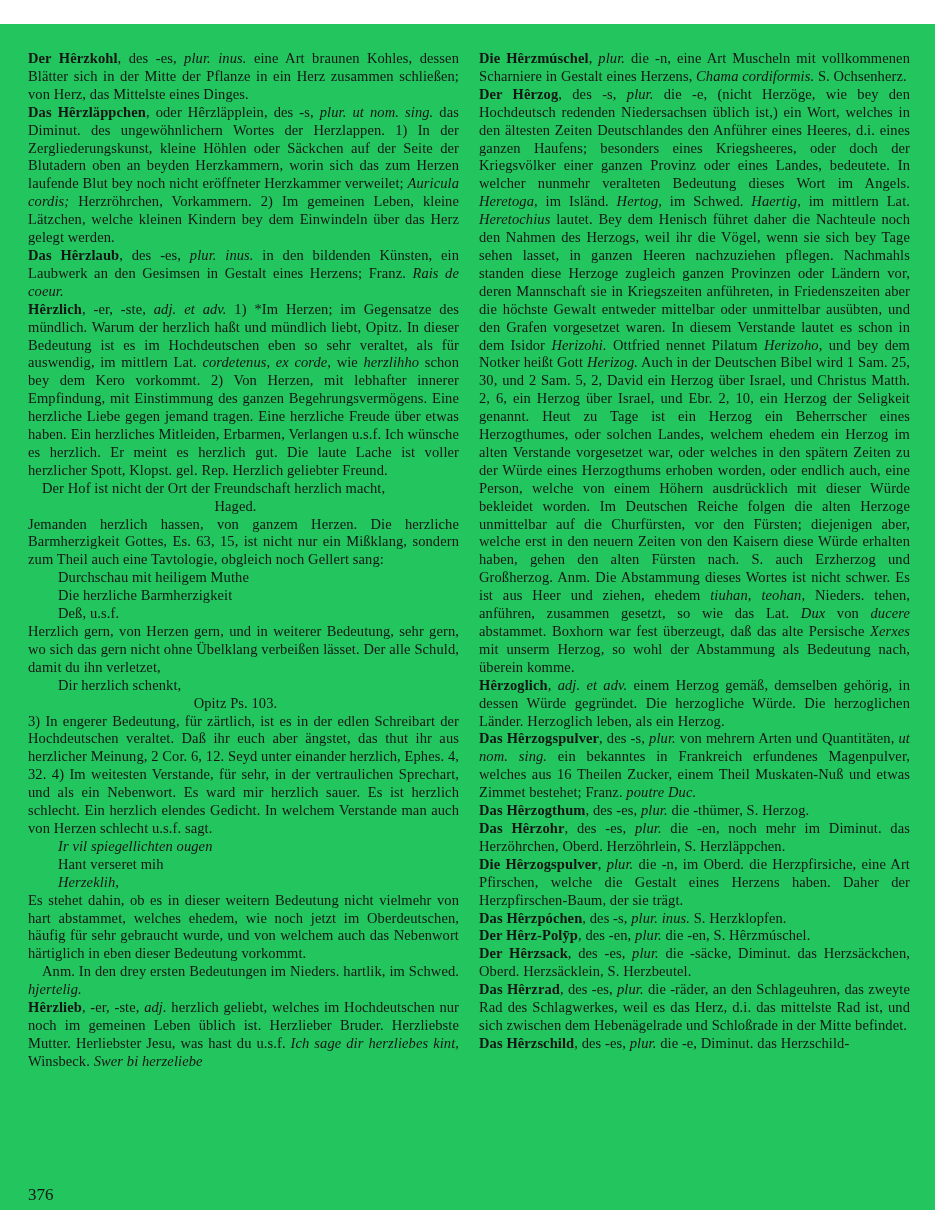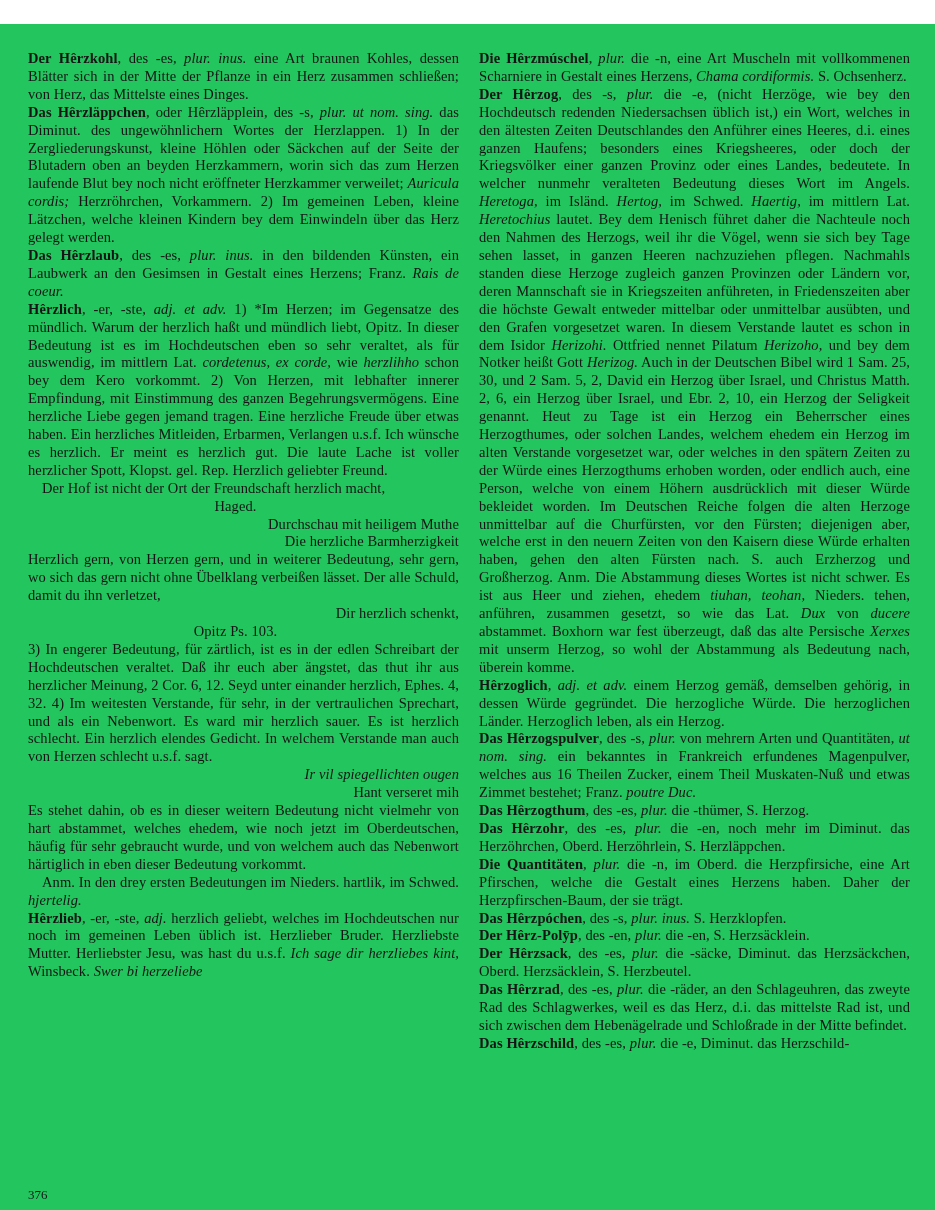--- a/index.html
+++ b/index.html
@@ -23,66 +23,69 @@
     gap: 20px;
   }
   .col {
     width: 431px;
     font-size: 14.5px;
     line-height: 17.9px;
     text-align: justify;
     letter-spacing: 0.1px;
   }
   .col p { margin: 0; padding: 0; }
-  .col p.verse { padding-left: 30px; text-align: right; }
+  .col p.verse { padding-left: 30px; text-align: left; }
   .col p.indent { text-indent: 14px; }
   .col p.attribution { text-align: center; padding-right: 16px; }
   .bold { font-weight: 700; }
   .italic { font-style: italic; }
   .page-number {
     position: absolute;
     left: 28px; top: 1164px;
-    font-size: 13px;
+    font-size: 17px;
     line-height: 14px;
     font-family: Liberation Serif, serif;
   }
 </style>
 </head>
 <body>
 
 <div class="page">
   <div class="columns">
     <div class="col">
         <p class="entry"><span class="bold">Der Hêrzkohl</span><span>, des -es, </span><span class="italic">plur. inus.</span><span> eine Art braunen Kohles, dessen Blätter sich in der Mitte der Pflanze in ein Herz zusammen schließen; von Herz, das Mittelste eines Dinges.</span></p>
         <p class="entry"><span class="bold">Das Hêrzläppchen</span><span>, oder Hêrzläpplein, des -s, </span><span class="italic">plur. ut nom. sing.</span><span> das Diminut. des ungewöhnlichern Wortes der Herzlappen. 1) In der Zergliederungskunst, kleine Höhlen oder Säckchen auf der Seite der Blutadern oben an beyden Herzkammern, worin sich das zum Herzen laufende Blut bey noch nicht eröffneter Herzkammer verweilet; </span><span class="italic">Auricula cordis;</span><span> Herzröhrchen, Vorkammern. 2) Im gemeinen Leben, kleine Lätzchen, welche kleinen Kindern bey dem Einwindeln über das Herz gelegt werden.</span></p>
         <p class="entry"><span class="bold">Das Hêrzlaub</span><span>, des -es, </span><span class="italic">plur. inus.</span><span> in den bildenden Künsten, ein Laubwerk an den Gesimsen in Gestalt eines Herzens; Franz. </span><span class="italic">Rais de coeur.</span></p>
         <p class="entry"><span class="bold">Hêrzlich</span><span>, -er, -ste, </span><span class="italic">adj. et adv.</span><span> 1) *Im Herzen; im Gegensatze des mündlich. Warum der herzlich haßt und mündlich liebt, Opitz. In dieser Bedeutung ist es im Hochdeutschen eben so sehr veraltet, als für auswendig, im mittlern Lat. </span><span class="italic">cordetenus, ex corde,</span><span> wie </span><span class="italic">herzlihho</span><span> schon bey dem Kero vorkommt. 2) Von Herzen, mit lebhafter innerer Empfindung, mit Einstimmung des ganzen Begehrungsvermögens. Eine herzliche Liebe gegen jemand tragen. Eine herzliche Freude über etwas haben. Ein herzliches Mitleiden, Erbarmen, Verlangen u.s.f. Ich wünsche es herzlich. Er meint es herzlich gut. Die laute Lache ist voller herzlicher Spott, Klopst. gel. Rep. Herzlich geliebter Freund.</span></p>
         <p class="indent"><span>Der Hof ist nicht der Ort der Freundschaft herzlich macht,</span></p>
         <p class="attribution"><span>Haged.</span></p>
+        <p class="body"><span>Jemanden herzlich hassen, von ganzem Herzen. Die herzliche Barmherzigkeit Gottes, Es. 63, 15, ist nicht nur ein Mißklang, sondern zum Theil auch eine Tavtologie, obgleich noch Gellert sang:</span></p>
         <p class="verse"><span>Durchschau mit heiligem Muthe</span></p>
         <p class="verse"><span>Die herzliche Barmherzigkeit</span></p>
+        <p class="verse"><span>Deß, u.s.f.</span></p>
         <p class="body"><span>Herzlich gern, von Herzen gern, und in weiterer Bedeutung, sehr gern, wo sich das gern nicht ohne Übelklang verbeißen lässet. Der alle Schuld, damit du ihn verletzet,</span></p>
         <p class="verse"><span>Dir herzlich schenkt,</span></p>
         <p class="attribution"><span>Opitz Ps. 103.</span></p>
         <p class="body"><span>3) In engerer Bedeutung, für zärtlich, ist es in der edlen Schreibart der Hochdeutschen veraltet. Daß ihr euch aber ängstet, das thut ihr aus herzlicher Meinung, 2 Cor. 6, 12. Seyd unter einander herzlich, Ephes. 4, 32. 4) Im weitesten Verstande, für sehr, in der vertraulichen Sprechart, und als ein Nebenwort. Es ward mir herzlich sauer. Es ist herzlich schlecht. Ein herzlich elendes Gedicht. In welchem Verstande man auch von Herzen schlecht u.s.f. sagt.</span></p>
         <p class="verse"><span class="italic">Ir vil spiegellichten ougen</span></p>
         <p class="verse"><span>Hant verseret mih</span></p>
+        <p class="verse"><span class="italic">Herzeklih,</span></p>
         <p class="body"><span>Es stehet dahin, ob es in dieser weitern Bedeutung nicht vielmehr von hart abstammet, welches ehedem, wie noch jetzt im Oberdeutschen, häufig für sehr gebraucht wurde, und von welchem auch das Nebenwort härtiglich in eben dieser Bedeutung vorkommt.</span></p>
         <p class="indent"><span>Anm. In den drey ersten Bedeutungen im Nieders. hartlik, im Schwed. </span><span class="italic">hjertelig.</span></p>
         <p class="entry"><span class="bold">Hêrzlieb</span><span>, -er, -ste, </span><span class="italic">adj.</span><span> herzlich geliebt, welches im Hochdeutschen nur noch im gemeinen Leben üblich ist. Herzlieber Bruder. Herzliebste Mutter. Herliebster Jesu, was hast du u.s.f. </span><span class="italic">Ich sage dir herzliebes kint,</span><span> Winsbeck. </span><span class="italic">Swer bi herzeliebe</span></p>
       </div>
     <div class="col">
         <p class="entry"><span class="bold">Die Hêrzmúschel</span><span>, </span><span class="italic">plur.</span><span> die -n, eine Art Muscheln mit vollkommenen Scharniere in Gestalt eines Herzens, </span><span class="italic">Chama cordiformis.</span><span> S. Ochsenherz.</span></p>
         <p class="entry"><span class="bold">Der Hêrzog</span><span>, des -s, </span><span class="italic">plur.</span><span> die -e, (nicht Herzöge, wie bey den Hochdeutsch redenden Niedersachsen üblich ist,) ein Wort, welches in den ältesten Zeiten Deutschlandes den Anführer eines Heeres, d.i. eines ganzen Haufens; besonders eines Kriegsheeres, oder doch der Kriegsvölker einer ganzen Provinz oder eines Landes, bedeutete. In welcher nunmehr veralteten Bedeutung dieses Wort im Angels. </span><span class="italic">Heretoga,</span><span> im Isländ. </span><span class="italic">Hertog,</span><span> im Schwed. </span><span class="italic">Haertig,</span><span> im mittlern Lat. </span><span class="italic">Heretochius</span><span> lautet. Bey dem Henisch führet daher die Nachteule noch den Nahmen des Herzogs, weil ihr die Vögel, wenn sie sich bey Tage sehen lasset, in ganzen Heeren nachzuziehen pflegen. Nachmahls standen diese Herzoge zugleich ganzen Provinzen oder Ländern vor, deren Mannschaft sie in Kriegszeiten anführeten, in Friedenszeiten aber die höchste Gewalt entweder mittelbar oder unmittelbar ausübten, und den Grafen vorgesetzet waren. In diesem Verstande lautet es schon in dem Isidor </span><span class="italic">Herizohi.</span><span> Ottfried nennet Pilatum </span><span class="italic">Herizoho,</span><span> und bey dem Notker heißt Gott </span><span class="italic">Herizog.</span><span> Auch in der Deutschen Bibel wird 1 Sam. 25, 30, und 2 Sam. 5, 2, David ein Herzog über Israel, und Christus Matth. 2, 6, ein Herzog über Israel, und Ebr. 2, 10, ein Herzog der Seligkeit genannt. Heut zu Tage ist ein Herzog ein Beherrscher eines Herzogthumes, oder solchen Landes, welchem ehedem ein Herzog im alten Verstande vorgesetzet war, oder welches in den spätern Zeiten zu der Würde eines Herzogthums erhoben worden, oder endlich auch, eine Person, welche von einem Höhern ausdrücklich mit dieser Würde bekleidet worden. Im Deutschen Reiche folgen die alten Herzoge unmittelbar auf die Churfürsten, vor den Fürsten; diejenigen aber, welche erst in den neuern Zeiten von den Kaisern diese Würde erhalten haben, gehen den alten Fürsten nach. S. auch Erzherzog und Großherzog. Anm. Die Abstammung dieses Wortes ist nicht schwer. Es ist aus Heer und ziehen, ehedem </span><span class="italic">tiuhan, teohan,</span><span> Nieders. tehen, anführen, zusammen gesetzt, so wie das Lat. </span><span class="italic">Dux</span><span> von </span><span class="italic">ducere</span><span> abstammet. Boxhorn war fest überzeugt, daß das alte Persische </span><span class="italic">Xerxes</span><span> mit unserm Herzog, so wohl der Abstammung als Bedeutung nach, überein komme.</span></p>
         <p class="entry"><span class="bold">Hêrzoglich</span><span>, </span><span class="italic">adj. et adv.</span><span> einem Herzog gemäß, demselben gehörig, in dessen Würde gegründet. Die herzogliche Würde. Die herzoglichen Länder. Herzoglich leben, als ein Herzog.</span></p>
         <p class="entry"><span class="bold">Das Hêrzogspulver</span><span>, des -s, </span><span class="italic">plur.</span><span> von mehrern Arten und Quantitäten, </span><span class="italic">ut nom. sing.</span><span> ein bekanntes in Frankreich erfundenes Magenpulver, welches aus 16 Theilen Zucker, einem Theil Muskaten-Nuß und etwas Zimmet bestehet; Franz. </span><span class="italic">poutre Duc.</span></p>
         <p class="entry"><span class="bold">Das Hêrzogthum</span><span>, des -es, </span><span class="italic">plur.</span><span> die -thümer, S. Herzog.</span></p>
         <p class="entry"><span class="bold">Das Hêrzohr</span><span>, des -es, </span><span class="italic">plur.</span><span> die -en, noch mehr im Diminut. das Herzöhrchen, Oberd. Herzöhrlein, S. Herzläppchen.</span></p>
-        <p class="entry"><span class="bold">Die Quantitäten</span><span>, </span><span class="italic">plur.</span><span> die -n, im Oberd. die Herzpfirsiche, eine Art Pfirschen, welche die Gestalt eines Herzens haben. Daher der Herzpfirschen-Baum, der sie trägt.</span></p>
+        <p class="entry"><span class="bold">Die Hêrzogspulver</span><span>, </span><span class="italic">plur.</span><span> die -n, im Oberd. die Herzpfirsiche, eine Art Pfirschen, welche die Gestalt eines Herzens haben. Daher der Herzpfirschen-Baum, der sie trägt.</span></p>
         <p class="entry"><span class="bold">Das Hêrzpóchen</span><span>, des -s, </span><span class="italic">plur. inus.</span><span> S. Herzklopfen.</span></p>
-        <p class="entry"><span class="bold">Der Hêrz-Polȳp</span><span>, des -en, </span><span class="italic">plur.</span><span> die -en, S. Herzsäcklein.</span></p>
+        <p class="entry"><span class="bold">Der Hêrz-Polȳp</span><span>, des -en, </span><span class="italic">plur.</span><span> die -en, S. Hêrzmúschel.</span></p>
         <p class="entry"><span class="bold">Der Hêrzsack</span><span>, des -es, </span><span class="italic">plur.</span><span> die -säcke, Diminut. das Herzsäckchen, Oberd. Herzsäcklein, S. Herzbeutel.</span></p>
         <p class="entry"><span class="bold">Das Hêrzrad</span><span>, des -es, </span><span class="italic">plur.</span><span> die -räder, an den Schlageuhren, das zweyte Rad des Schlagwerkes, weil es das Herz, d.i. das mittelste Rad ist, und sich zwischen dem Hebenägelrade und Schloßrade in der Mitte befindet.</span></p>
         <p class="entry"><span class="bold">Das Hêrzschild</span><span>, des -es, </span><span class="italic">plur.</span><span> die -e, Diminut. das Herzschild-</span></p>
       </div>
   </div>
   <div class="page-number">376</div>
 </div>
 
 </body></html>

